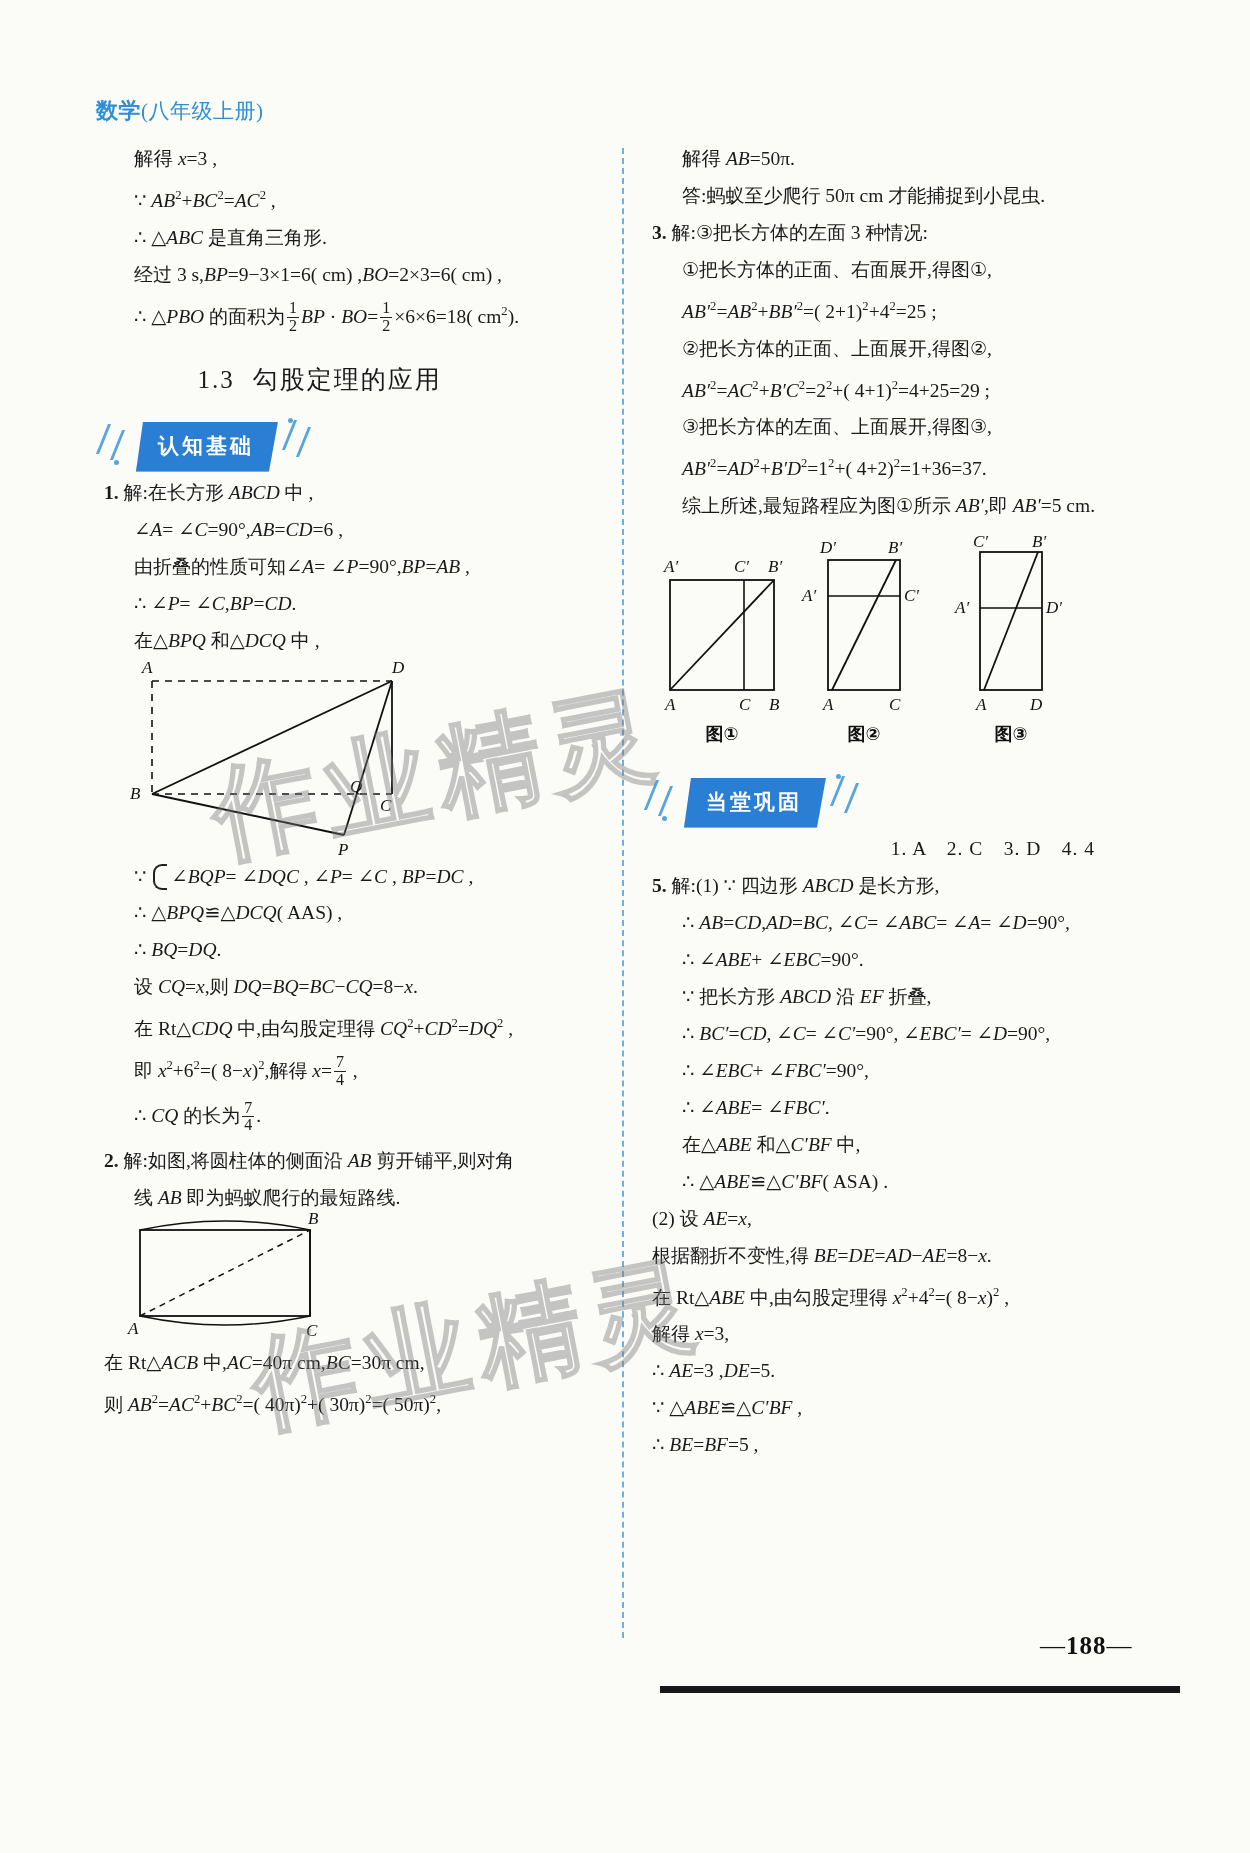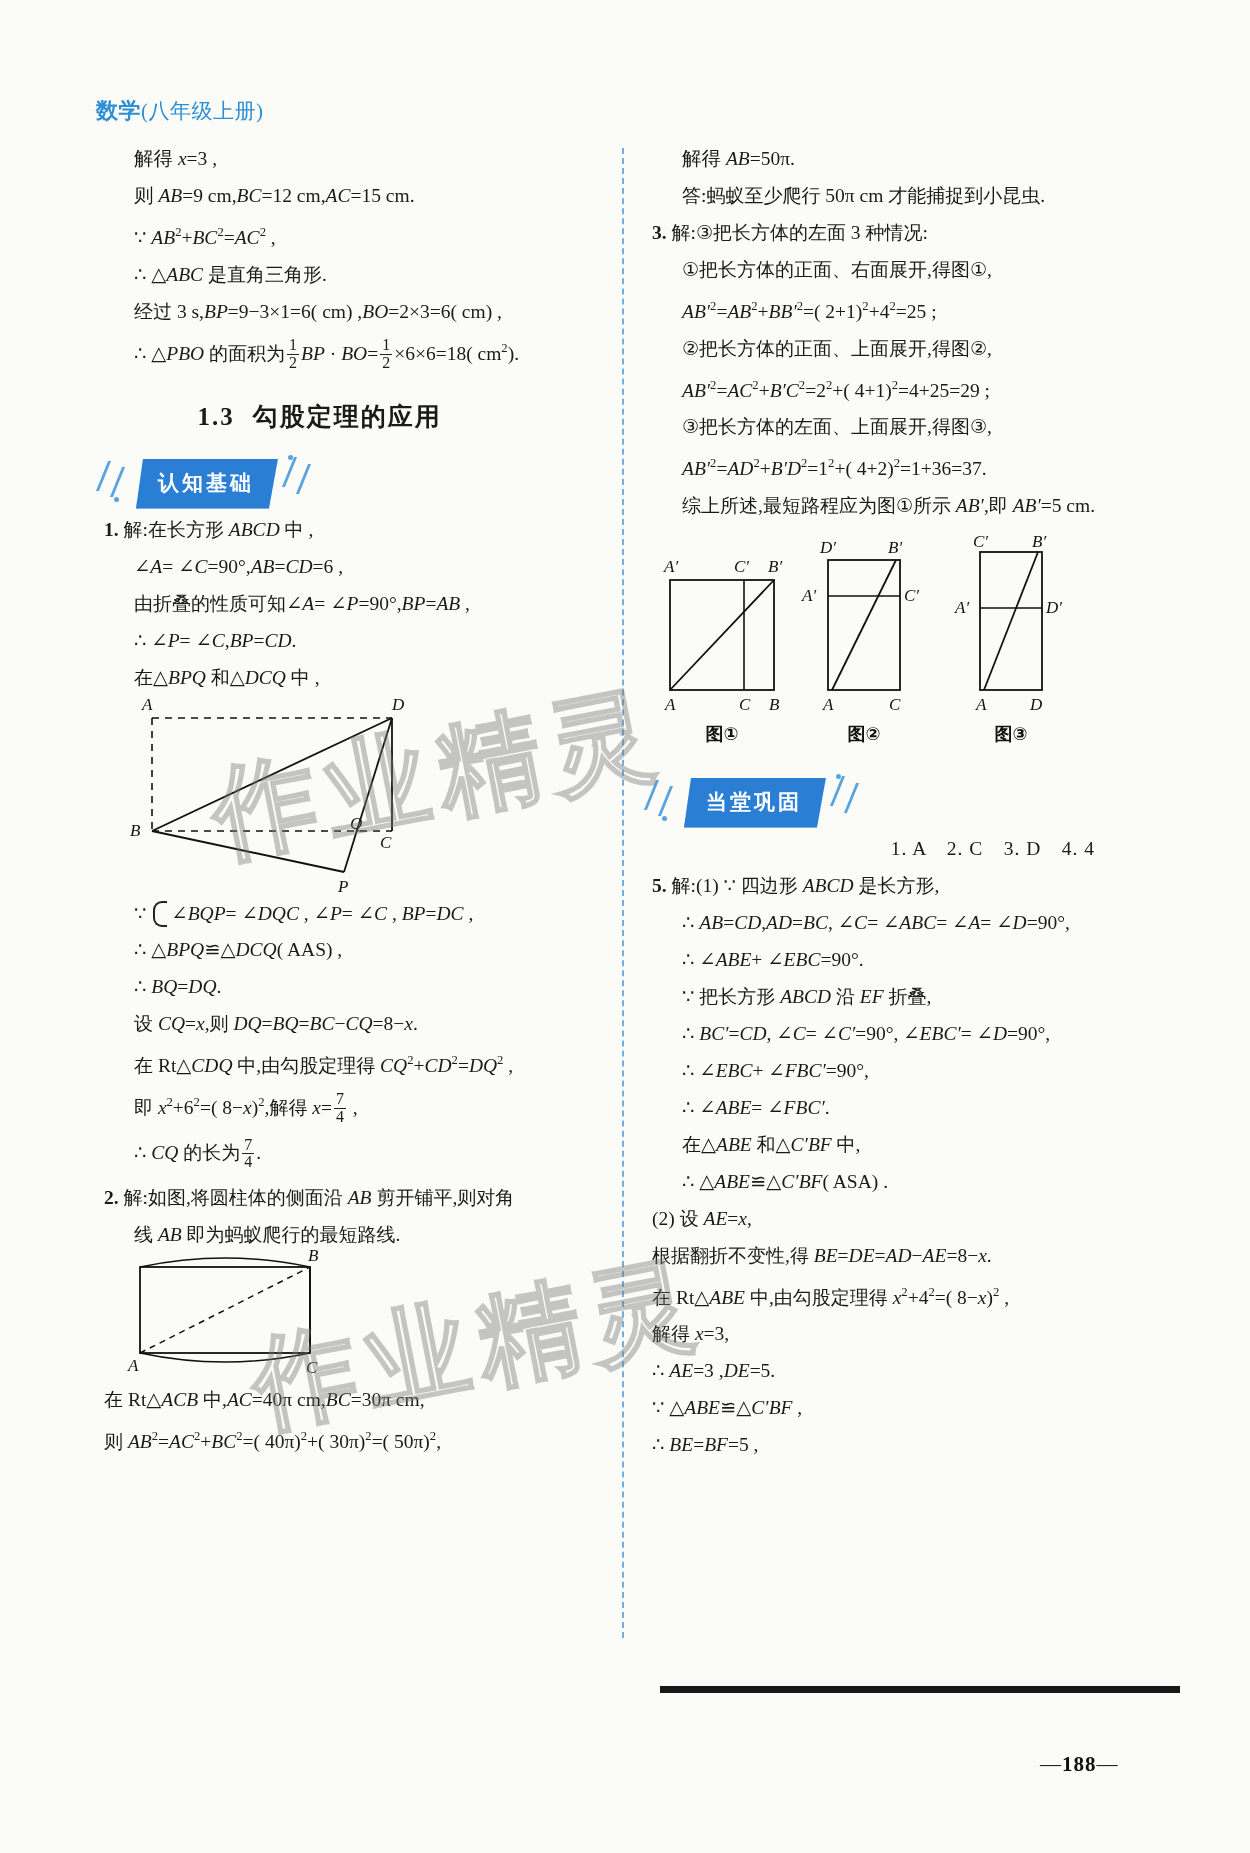--- a/index.html
+++ b/index.html
@@ -97,21 +97,21 @@
     border: 2px solid #222;
     border-right: none;
     border-radius: 9px 0 0 9px;
   }
   .braceblock .brow { line-height: 34px; white-space: nowrap; }
 
   
   .sect-title {
     text-align: center;
     font-family: "DejaVu Sans", "Liberation Sans", sans-serif;
-    font-weight: bold;
+    font-weight: normal;
     font-size: 25px;
     letter-spacing: 2px;
     margin: 26px 0 18px 0;
     white-space: nowrap;
   }
   .sect-title .sn { margin-right: 18px; font-family: "Liberation Serif", serif; }
 
   
   .badge-wrap {
     position: relative;
@@ -176,44 +176,43 @@
 
   
   .footrule {
     position: absolute;
     left: 660px; top: 1686px;
     width: 520px; height: 7px;
     background: #18181a;
   }
   .pageno {
     position: absolute;
-    left: 1040px; top: 1752px;
+    left: 1040px; top: 1632px;
     font-family: "Liberation Serif", serif;
     font-weight: bold;
-    font-size: 21px;
+    font-size: 25px;
     color: #111;
     letter-spacing: 1px;
   }
   .pageno .dash { font-weight: normal; }
 </style>
 </head>
 <body>
 
 <div class="page">
 
   <div class="runhead">
     <span class="subject">数学</span><span class="grade">(八年级上册)</span>
   </div>
 
   <div class="divider"></div>
 
   <div class="col col-left">
 
     <div class="line ind1">解得&nbsp;<i class="v">x</i>=3 ,</div>
-    <div class="line ind1">则&nbsp;<i class="v">AB</i>=9&nbsp;cm,<i class="v">BC</i>=12&nbsp;cm,<i class="v">AC</i>=15&nbsp;cm.</div>
     <div class="line ind1">∵&nbsp;<i class="v">AB</i><sup>2</sup>+<i class="v">BC</i><sup>2</sup>=<i class="v">AC</i><sup>2</sup> ,</div>
     <div class="line ind1">∴&nbsp;△<i class="v">ABC</i> <span class="han">是直角三角形</span>.</div>
     <div class="line ind1"><span class="han">经过</span> 3&nbsp;s,<i class="v">BP</i>=9−3×1=6( cm) ,<i class="v">BO</i>=2×3=6( cm) ,</div>
     <div class="line ind1">∴&nbsp;△<i class="v">PBO</i> <span class="han">的面积为</span><span class="frac"><span class="top">1</span><span class="bot">2</span></span><i class="v">BP</i> · <i class="v">BO</i>=<span class="frac"><span class="top">1</span><span class="bot">2</span></span>×6×6=18( cm<sup>2</sup>).</div>
 
     <div class="sect-title">
       <span class="sn">1.3</span><span>勾股定理的应用</span>
     </div>
 
     <div class="badge-wrap">

